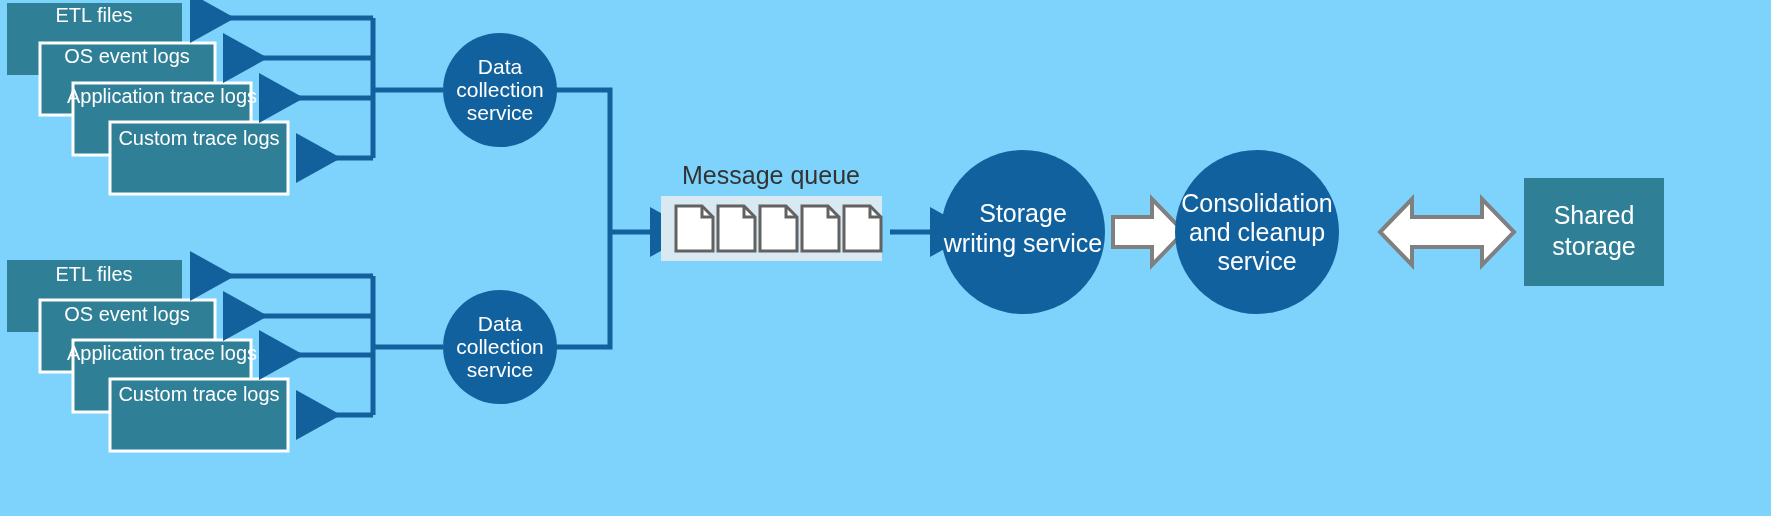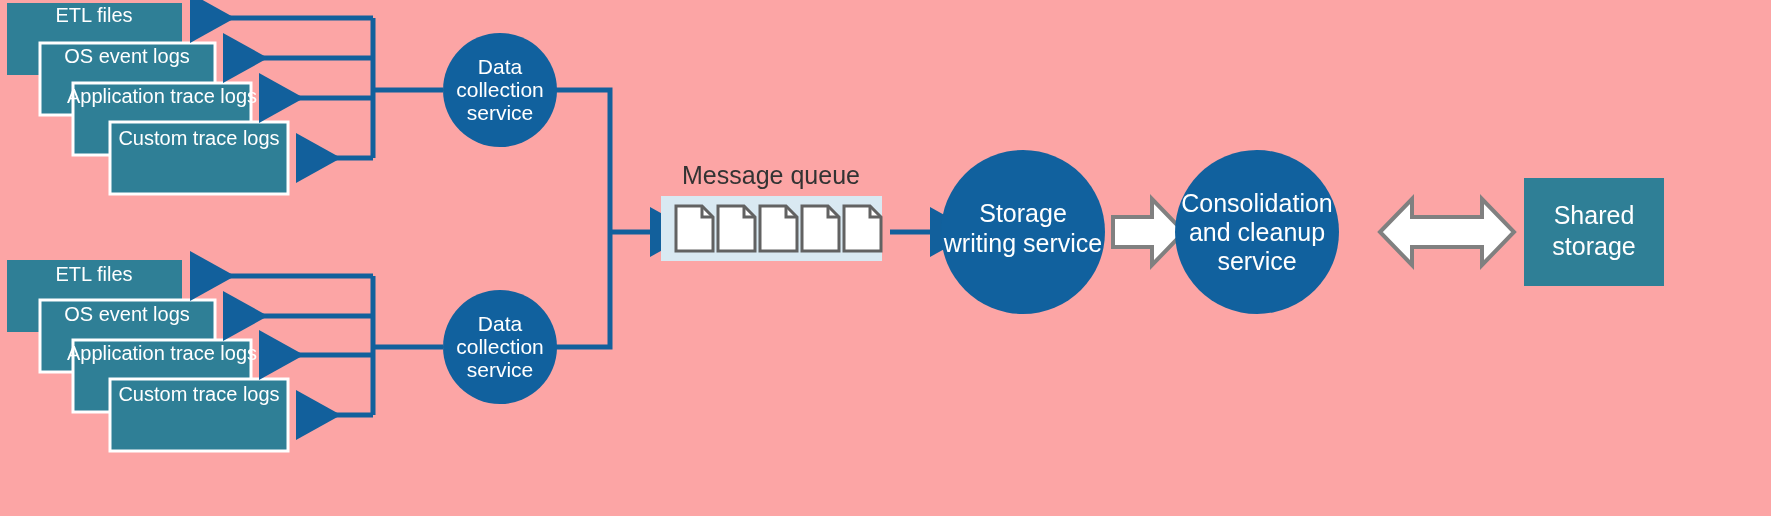--- a/index.html
+++ b/index.html
@@ -7,21 +7,21 @@
     padding: 0;
     background: #ffffff;
   }
   body {
     font-family: "Liberation Sans", sans-serif;
   }
   #diagram-root {
     position: relative;
     width: 1771px;
     height: 516px;
-    background: #fca5a5;
+    background: #7dd3fc;
     overflow: hidden;
   }
   #diagram-svg {
     position: absolute;
     left: 0;
     top: 0;
     width: 1771px;
     height: 516px;
   }
   .node-label {

